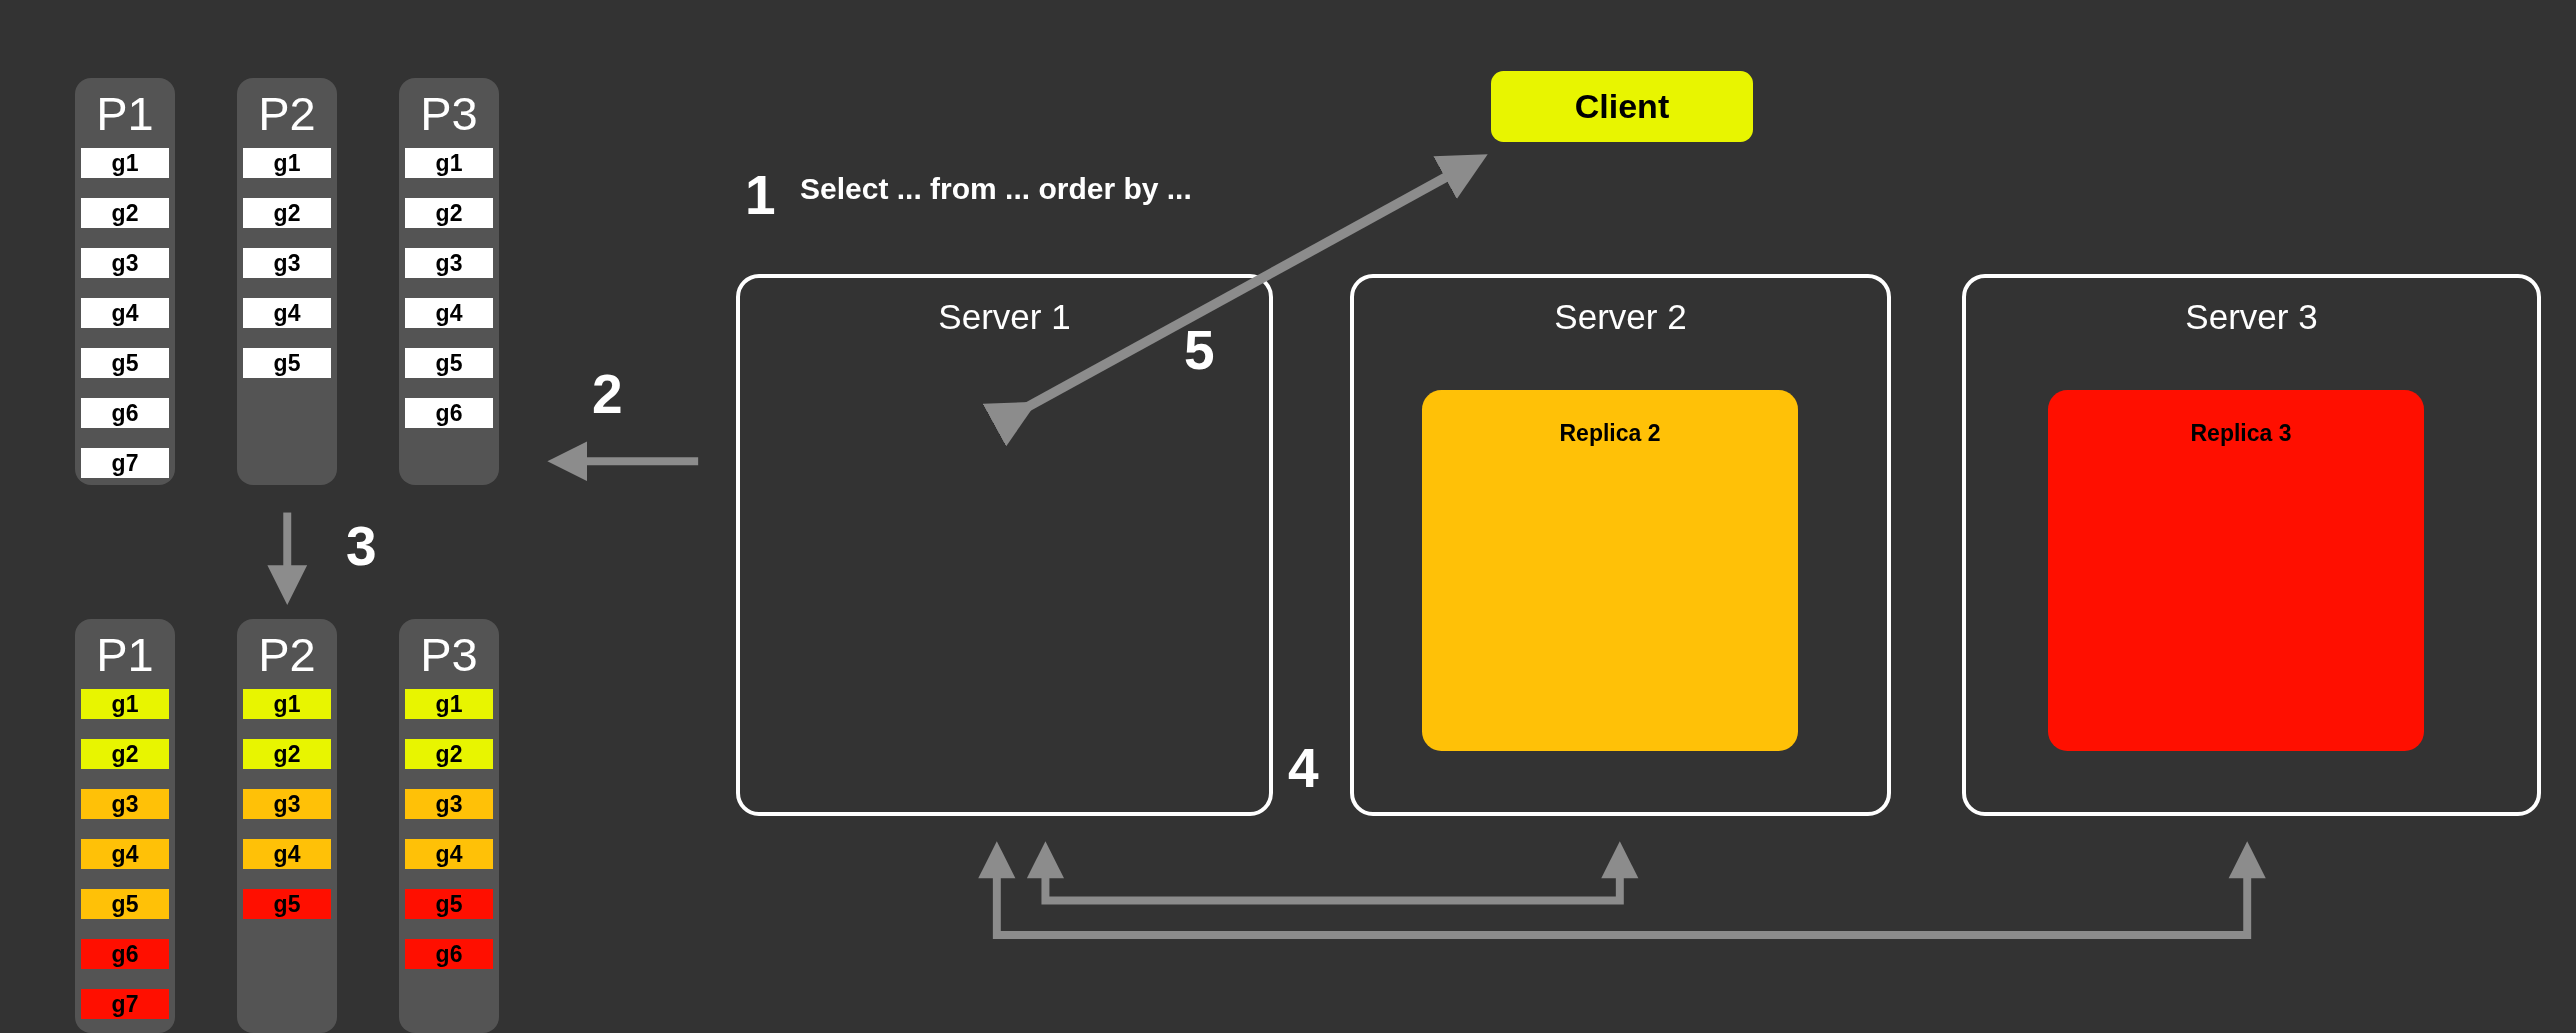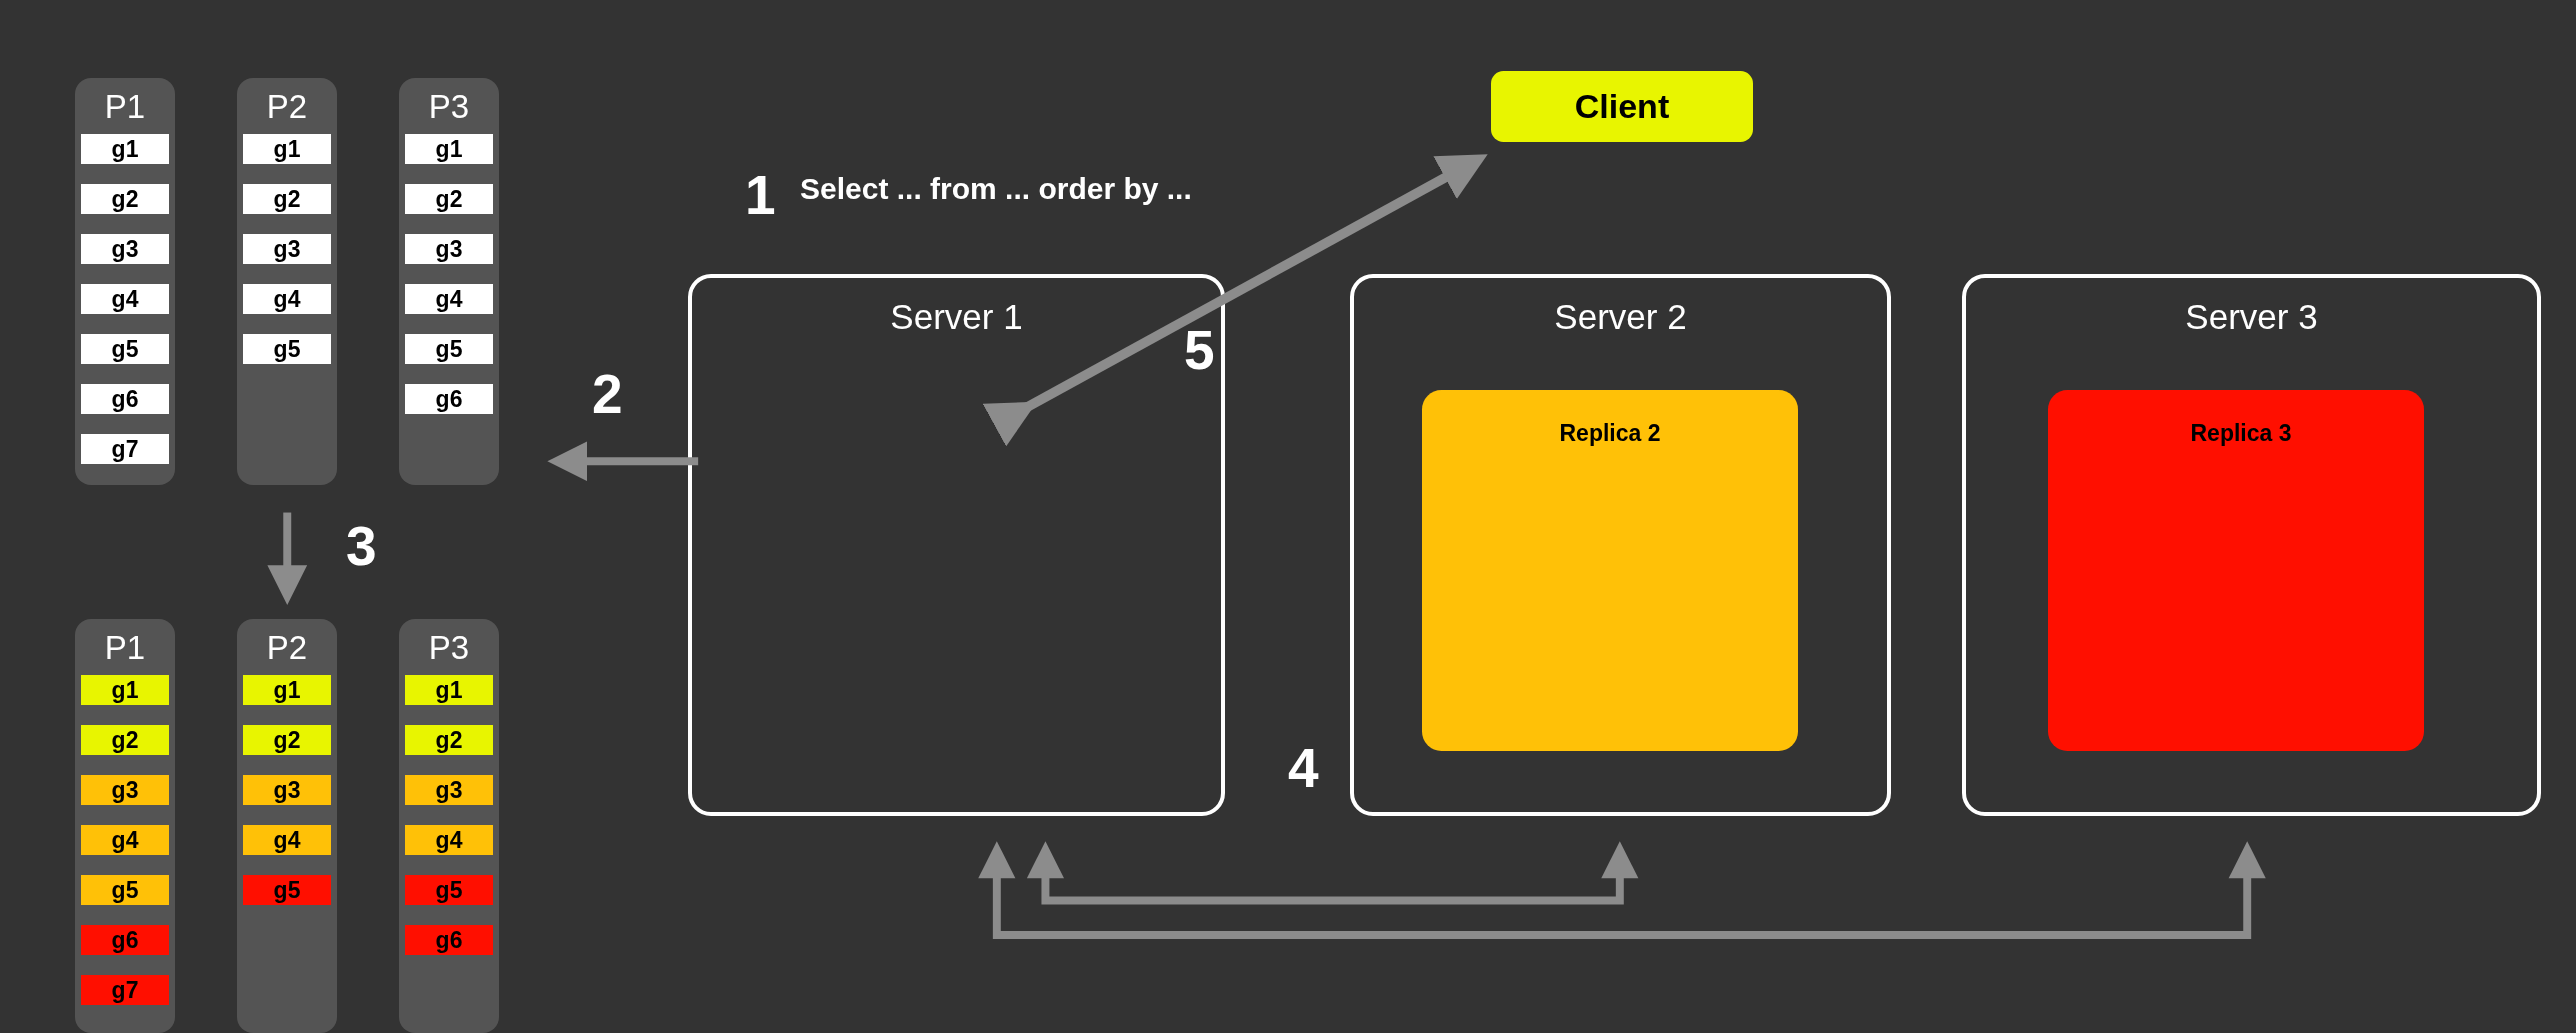--- a/index.html
+++ b/index.html
@@ -21,21 +21,21 @@
     position: absolute;
     background: #545454;
     border-radius: 16px;
     box-sizing: border-box;
     display: flex;
     flex-direction: column;
     align-items: center;
   }
   .partition-title {
     color: #ffffff;
-    font-size: 33px;
+    font-size: 47px;
     font-weight: 400;
     line-height: 1;
     margin-top: 12.4px;
     margin-bottom: 10.6px;
     letter-spacing: 0px;
   }
   .cell-stack {
     display: flex;
     flex-direction: column;
     gap: 20px;
@@ -204,21 +204,21 @@
       <div class="cell c-red">g6</div>
     </div>
   </div>
 
   <div id="client-box">
     <span>Client</span>
   </div>
 
   <div id="query-label">Select ... from ... order by ...</div>
 
-  <div class="server-box" style="left:688px; top:274px; width:537px; height:542px;">
+  <div class="server-box" style="left:736px; top:274px; width:537px; height:542px;">
     <div class="server-title">Server 1</div>
   </div>
 
   <div class="server-box" style="left:1350px; top:274px; width:541px; height:542px;">
     <div class="server-title">Server 2</div>
     <div class="replica" style="left:68px; top:112px; width:376px; height:361px; background:#ffc107;">
       <span>Replica 2</span>
     </div>
   </div>
 

